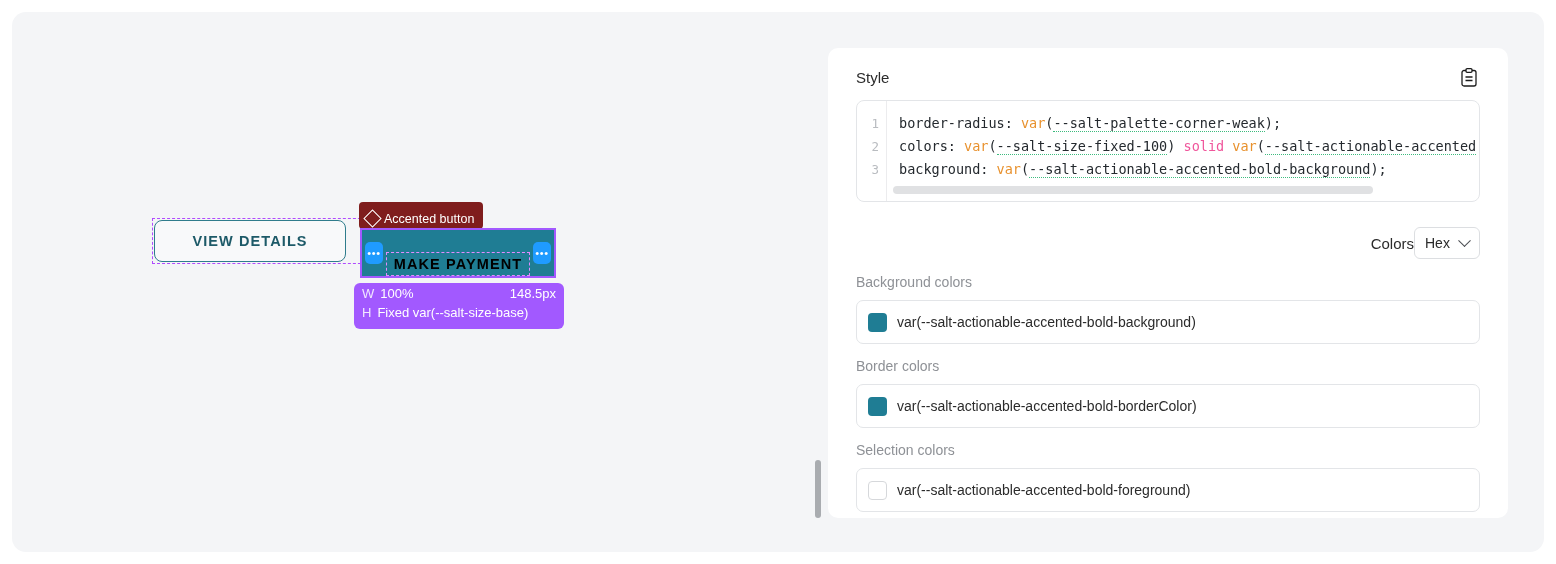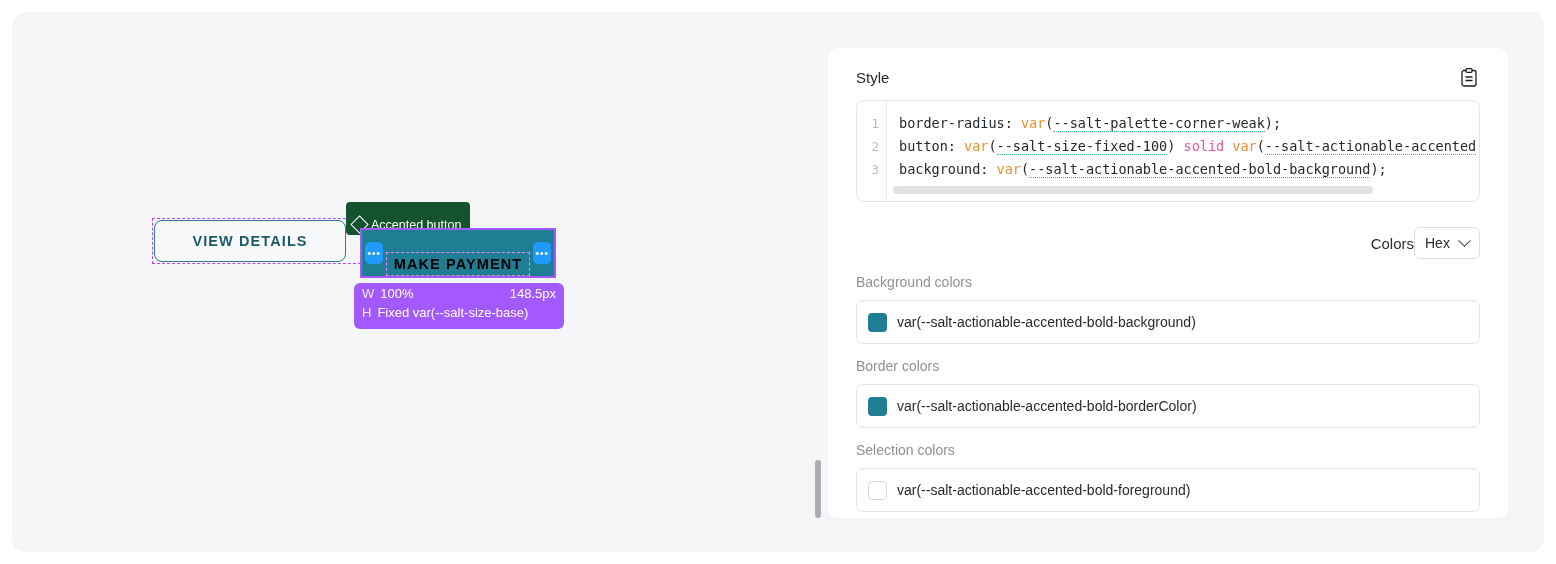--- a/index.html
+++ b/index.html
@@ -65,29 +65,29 @@
     justify-content: center;
     color: #1d5a68;
     font-size: 14.5px;
     font-weight: bold;
     letter-spacing: 1.1px;
   }
 
   
   .badge {
     position: absolute;
-    left: 334px;
+    left: 347px;
     top: 190px;
     height: 21px;
-    background: #14532d;
+    background: #7f1d1d;
     border-radius: 4px;
     display: flex;
     align-items: center;
     gap: 5px;
-    padding: 12px 9px 0 7px;
+    padding: 6px 9px 0 7px;
     color: #ffffff;
     font-size: 12.5px;
     white-space: nowrap;
   }
   .badge .diamond {
     width: 11px;
     height: 11px;
     border: 1.6px solid #ffffff;
     transform: rotate(45deg);
     display: inline-block;
@@ -421,21 +421,21 @@
       </div>
 
       <div class="code-box">
         <div class="gutter">
             <div>1</div>
             <div>2</div>
             <div>3</div>
           </div>
         <div class="code-lines">
             <div class="ln"><span>border-radius: </span><span class="tok-fn">var</span><span>(</span><span class="tok-var">--salt-palette-corner-weak</span><span>);</span></div>
-            <div class="ln"><span>button: </span><span class="tok-fn">var</span><span>(</span><span class="tok-var">--salt-size-fixed-100</span><span>) </span><span class="tok-kw">solid</span><span> </span><span class="tok-fn">var</span><span>(</span><span class="tok-var">--salt-actionable-accented</span></div>
+            <div class="ln"><span>colors: </span><span class="tok-fn">var</span><span>(</span><span class="tok-var">--salt-size-fixed-100</span><span>) </span><span class="tok-kw">solid</span><span> </span><span class="tok-fn">var</span><span>(</span><span class="tok-var">--salt-actionable-accented</span></div>
             <div class="ln"><span>background: </span><span class="tok-fn">var</span><span>(</span><span class="tok-var">--salt-actionable-accented-bold-background</span><span>);</span></div>
           </div>
         <div class="code-hscroll">
           <div class="code-hthumb"></div>
         </div>
       </div>
 
       <div class="colors-head">
         <div class="sec-title">Colors</div>
         <div class="hex-select">

